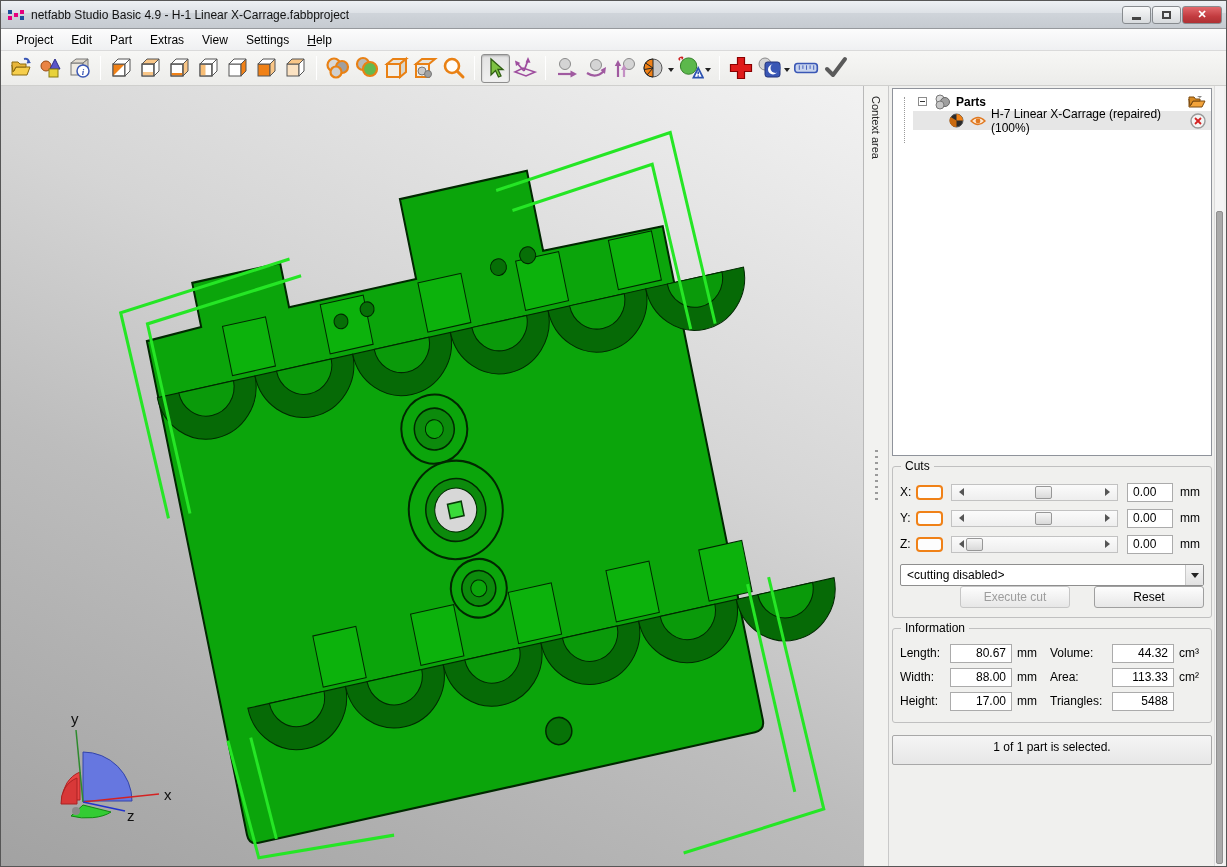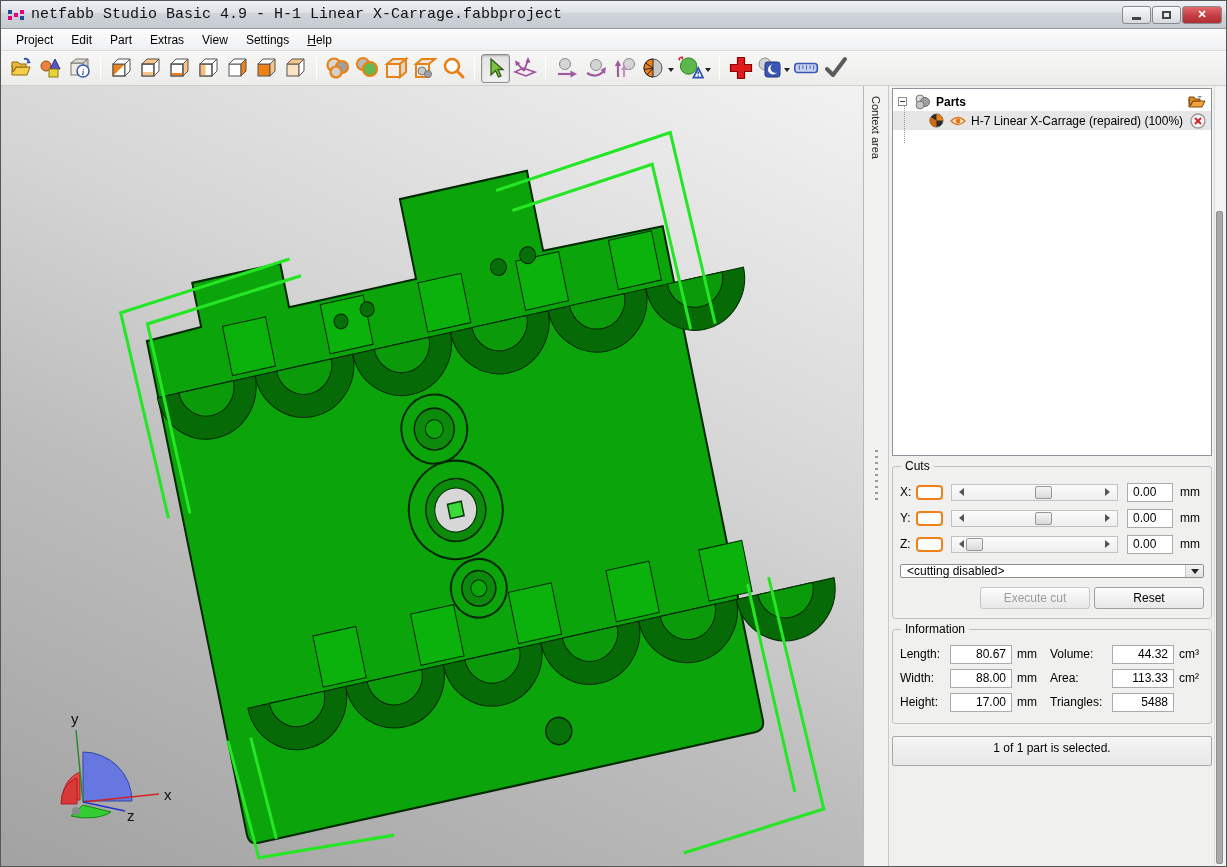--- a/index.html
+++ b/index.html
@@ -4,21 +4,21 @@
 <style>
   * { margin:0; padding:0; box-sizing:border-box; }
   html,body { width:1227px; height:867px; font-family:"Liberation Sans", sans-serif; background:#444; }
   .window { width:1227px; height:867px; display:flex; flex-direction:column; border:1px solid #565656; background:#F0F0EE; overflow:hidden; }
 
   
   .titlebar { height:28px; flex:0 0 28px; display:flex; align-items:center; padding:0 4px 0 7px;
     background:linear-gradient(#EDF0F4 0%, #DDE1E6 45%, #CFD4DA 46%, #C6CBD1 100%); border-bottom:1px solid #96999D; }
   .app-logo { width:17px; height:14px; position:relative; margin-right:6px; }
   .app-logo i { position:absolute; width:4px; height:4px; }
-  .title-text { flex:1; font-size:15px; color:#111;font-family:Liberation Mono, monospace; }
+  .title-text { flex:1; font-size:12px; color:#111; }
   .win-btns { display:flex; gap:1px; }
   .win-btn { width:29px; height:18px; border:1px solid #878B8F; border-radius:3px;
     background:linear-gradient(#F8F9FA,#D7DADD); display:flex; align-items:center; justify-content:center; font-size:11px; color:#333; }
   .win-btn.close { width:40px; background:linear-gradient(#E2686B,#C23B3F 60%,#AE3134); color:#fff; font-weight:bold; }
   .glyph-min { width:9px; height:3px; background:#444; margin-top:7px; }
   .glyph-restore { width:9px; height:8px; border:2px solid #444; }
 
   
   .menubar { height:22px; flex:0 0 22px; display:flex; align-items:center; background:linear-gradient(#FCFCFC,#EFF0F2);
     border-bottom:1px solid #DADADA; padding-left:6px; }
@@ -43,21 +43,21 @@
   .context-strip { flex:0 0 26px; position:relative; background:#F2F2F0; border-left:1px solid #B9B9B9; border-right:1px solid #C9C9C9; }
   .context-label { writing-mode:vertical-rl; font-size:11px; color:#222; position:absolute; top:10px; left:6px; }
   .context-grip { position:absolute; top:50%; left:11px; width:3px; height:52px; margin-top:-26px;
     background:repeating-linear-gradient(180deg,#9B9B9B 0 2px, transparent 2px 6px); }
 
   
   .panel { flex:0 0 337px; position:relative; background:#F0F0EE; padding:2px 14px 0 3px; display:flex; flex-direction:column; font-size:12px; }
   .panel-scrollbar { position:absolute; top:0; right:2px; bottom:0; width:10px; background:#F4F4F4; border-left:1px solid #DCDCDC; }
   .panel-scrollbar .thumb { position:absolute; left:1px; right:1px; top:125px; bottom:2px; background:#A9A9A9; border:1px solid #8F8F8F; border-radius:2px; }
 
-  .tree { background:#FFF; border:1px solid #8F939B; height:368px; flex:0 0 368px; padding-top:3px; position:relative; overflow:hidden; }
+  .tree { background:#FFF; border:1px solid #8F939B; height:368px; flex:0 0 368px; padding-top:3px; position:relative; overflow:hidden;padding-left:20px; }
   .tree-guide { position:absolute; left:11px; top:8px; bottom:auto; height:46px; border-left:1px dotted #9A9A9A; }
   .tree-row { height:19px; display:flex; align-items:center; }
   .tree-row .label { margin-left:5px; color:#000; }
   .tree-row .label.bold { font-weight:bold; }
   .tree-row .spacer { flex:1; }
   .tree-row.selected { background:#E6E6E6; }
   .expander { width:9px; height:9px; border:1px solid #8C8C8C; background:#FFF; margin-left:5px; position:relative; }
   .expander::after { content:""; position:absolute; left:1px; right:1px; top:3px; height:1px; background:#333; }
   .row-icon { display:flex; margin-left:6px; }
   .row-right-icon { display:flex; margin-right:5px; }
@@ -70,26 +70,26 @@
   .cut-row .ax-label { width:16px; }
   .toggle-btn { width:27px; height:15px; border:2px solid #F08117; border-radius:4px; background:#FDFDFD; margin-right:8px; }
   .slider { flex:1; height:17px; position:relative; border:1px solid #C2C2C2; background:linear-gradient(#FBFBFB,#EEEEEE);
     display:flex; align-items:center; justify-content:space-between; padding:0 3px; margin-right:9px; }
   .sl-arrow-l { width:0; height:0; border:4px solid transparent; border-right:5px solid #555; }
   .sl-arrow-r { width:0; height:0; border:4px solid transparent; border-left:5px solid #555; }
   .sl-thumb { position:absolute; top:1px; width:17px; height:13px; background:linear-gradient(#F6F6F6,#D9D9D9); border:1px solid #979797; border-radius:2px; }
   .value-box { width:46px; height:19px; border:1px solid #ABABAB; background:#FFF; font-size:12px; line-height:17px; padding-left:5px; margin-right:7px; }
   .unit { width:24px; }
 
-  .dropdown { margin-top:7px; height:14px; border:1px solid #8E8E8E; border-radius:2px; background:#FFF; display:flex; align-items:center; position:relative; }
+  .dropdown { margin-top:7px; height:22px; border:1px solid #8E8E8E; border-radius:2px; background:#FFF; display:flex; align-items:center; position:relative; }
   .dropdown .dd-text { padding-left:6px; flex:1; }
   .dropdown .dd-btn { width:18px; height:100%; border-left:1px solid #C9C9C9; background:linear-gradient(#F4F4F4,#E2E2E2); display:flex; align-items:center; justify-content:center; }
   .dd-arrow { width:0; height:0; border:4px solid transparent; border-top:5px solid #222; margin-top:4px; }
 
-  .btn-row { display:flex; justify-content:flex-end; gap:4px; margin-top:9px; }
+  .btn-row { display:flex; justify-content:flex-end; gap:24px; }
   .btn { width:110px; height:22px; border:1px solid #9F9F9F; border-radius:3px; background:linear-gradient(#FDFDFD,#E7E7E7);
     font-size:12px; text-align:center; line-height:20px; color:#000; }
   .btn.disabled { color:#9D9D9D; border-color:#C6C6C6; }
 
   
   .info-grid { display:flex; gap:8px; }
   .info-col { flex:1; }
   .info-row { display:flex; align-items:center; height:24px; }
   .info-row .f-label { width:50px; }
   .info-row .f-label.wide { width:62px; }

